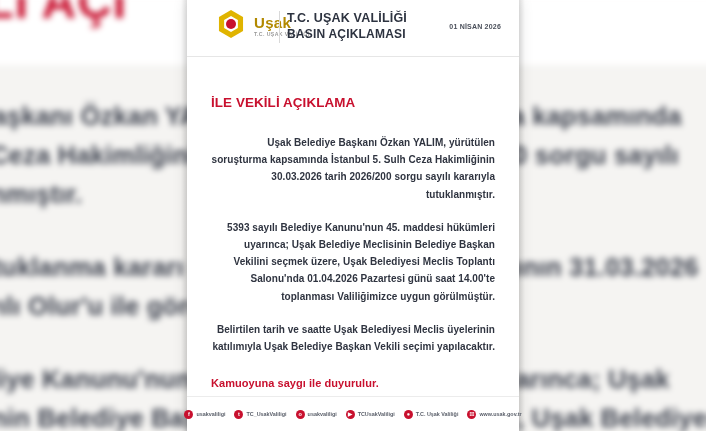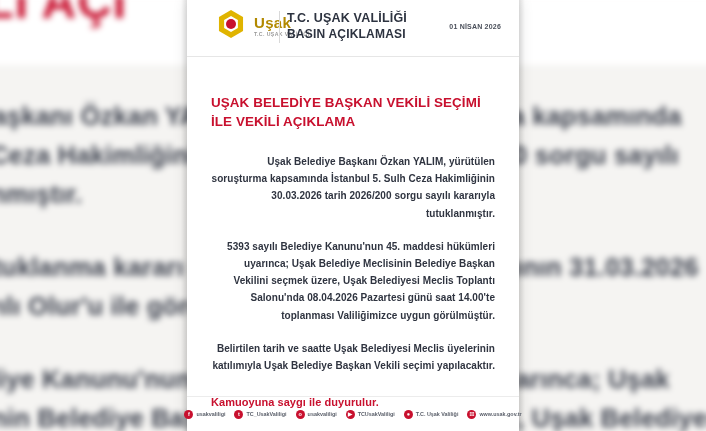--- a/index.html
+++ b/index.html
@@ -305,26 +305,25 @@
       <div class="header-title">
         <div class="l1">T.C. UŞAK VALİLİĞİ</div>
         <div class="l2">BASIN AÇIKLAMASI</div>
       </div>
 
       <div class="header-date">01 NİSAN 2026</div>
     </div>
 
     <div id="doc-body">
       <div class="doc-title">
-        <div>UŞAK BELEDİYE BAŞKAN VEKİLİ SEÇİMİ</div>
         <div>İLE VEKİLİ AÇIKLAMA</div>
       </div>
 
       <p class="doc-para">Uşak Belediye Başkanı Özkan YALIM, yürütülen soruşturma kapsamında İstanbul 5. Sulh Ceza Hakimliğinin 30.03.2026 tarih 2026/200 sorgu sayılı kararıyla tutuklanmıştır.</p>
-      <p class="doc-para">5393 sayılı Belediye Kanunu'nun 45. maddesi hükümleri uyarınca; Uşak Belediye Meclisinin Belediye Başkan Vekilini seçmek üzere, Uşak Belediyesi Meclis Toplantı Salonu'nda 08.04.2026 Pazartesi günü saat 14.00'te toplanması Valiliğimizce uygun görülmüştür.</p>
+      <p class="doc-para">5393 sayılı Belediye Kanunu'nun 45. maddesi hükümleri uyarınca; Uşak Belediye Meclisinin Belediye Başkan Vekilini seçmek üzere, Uşak Belediyesi Meclis Toplantı Salonu'nda 01.04.2026 Pazartesi günü saat 14.00'te toplanması Valiliğimizce uygun görülmüştür.</p>
       <p class="doc-para">Belirtilen tarih ve saatte Uşak Belediyesi Meclis üyelerinin katılımıyla Uşak Belediye Başkan Vekili seçimi yapılacaktır.</p>
 
       <div class="doc-closing">Kamuoyuna saygı ile duyurulur.</div>
     </div>
 
     <div id="doc-footer">
       <div class="social">
         <span class="badge">f</span>
         <span class="handle">usakvaliligi</span>
       </div>

